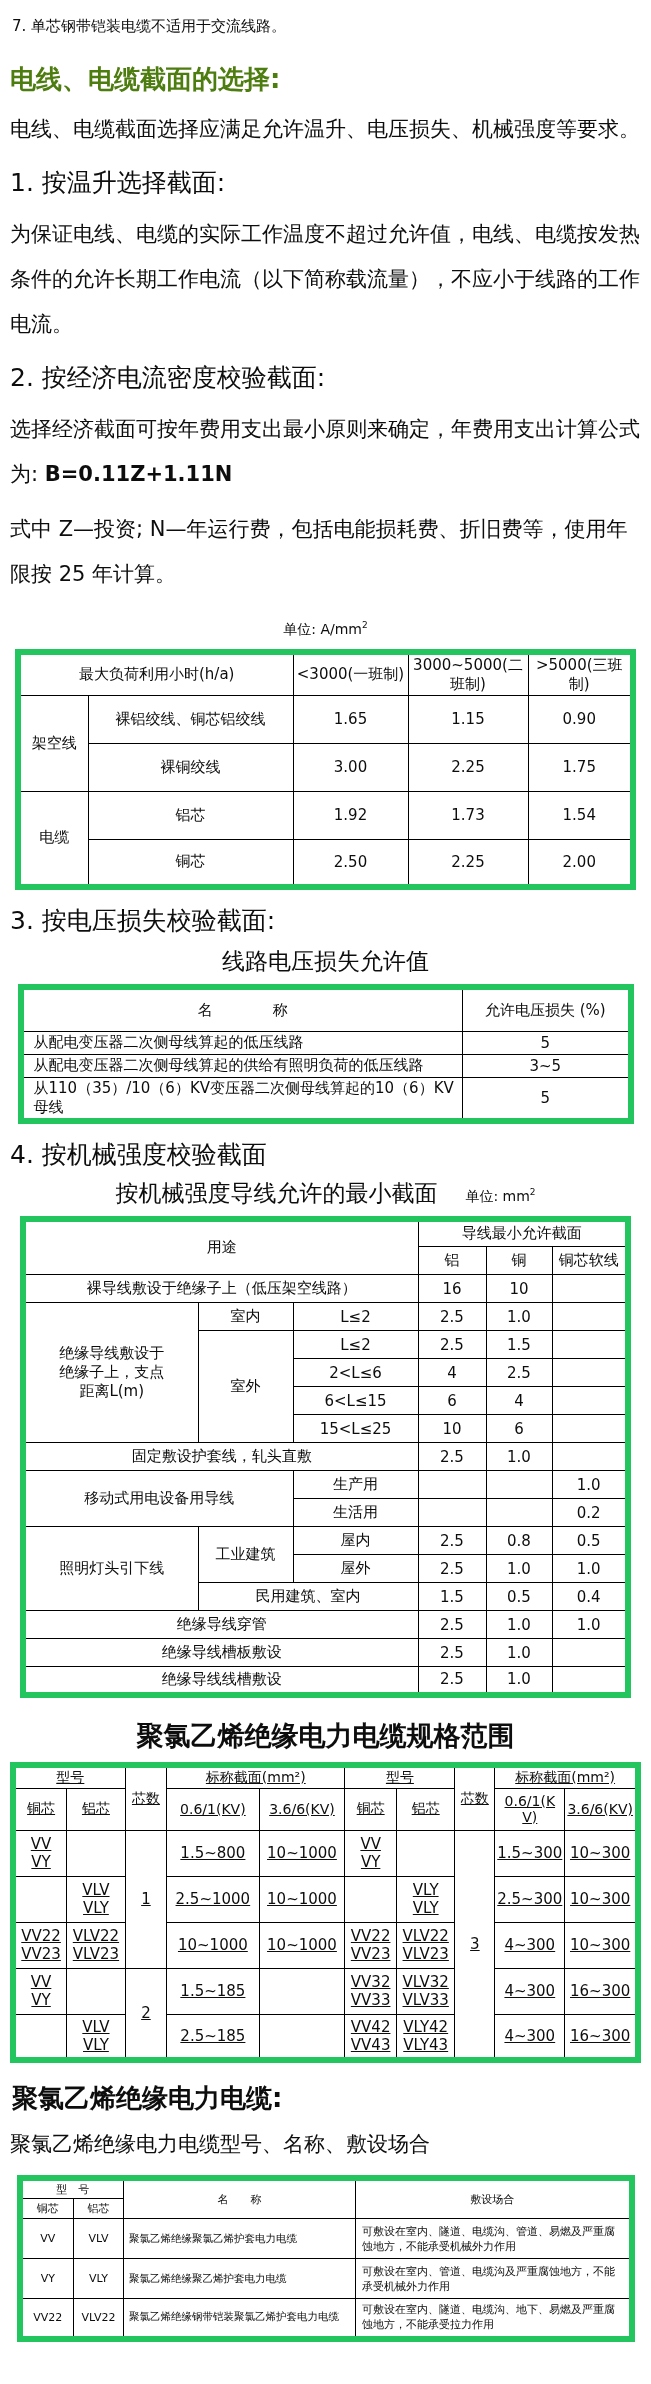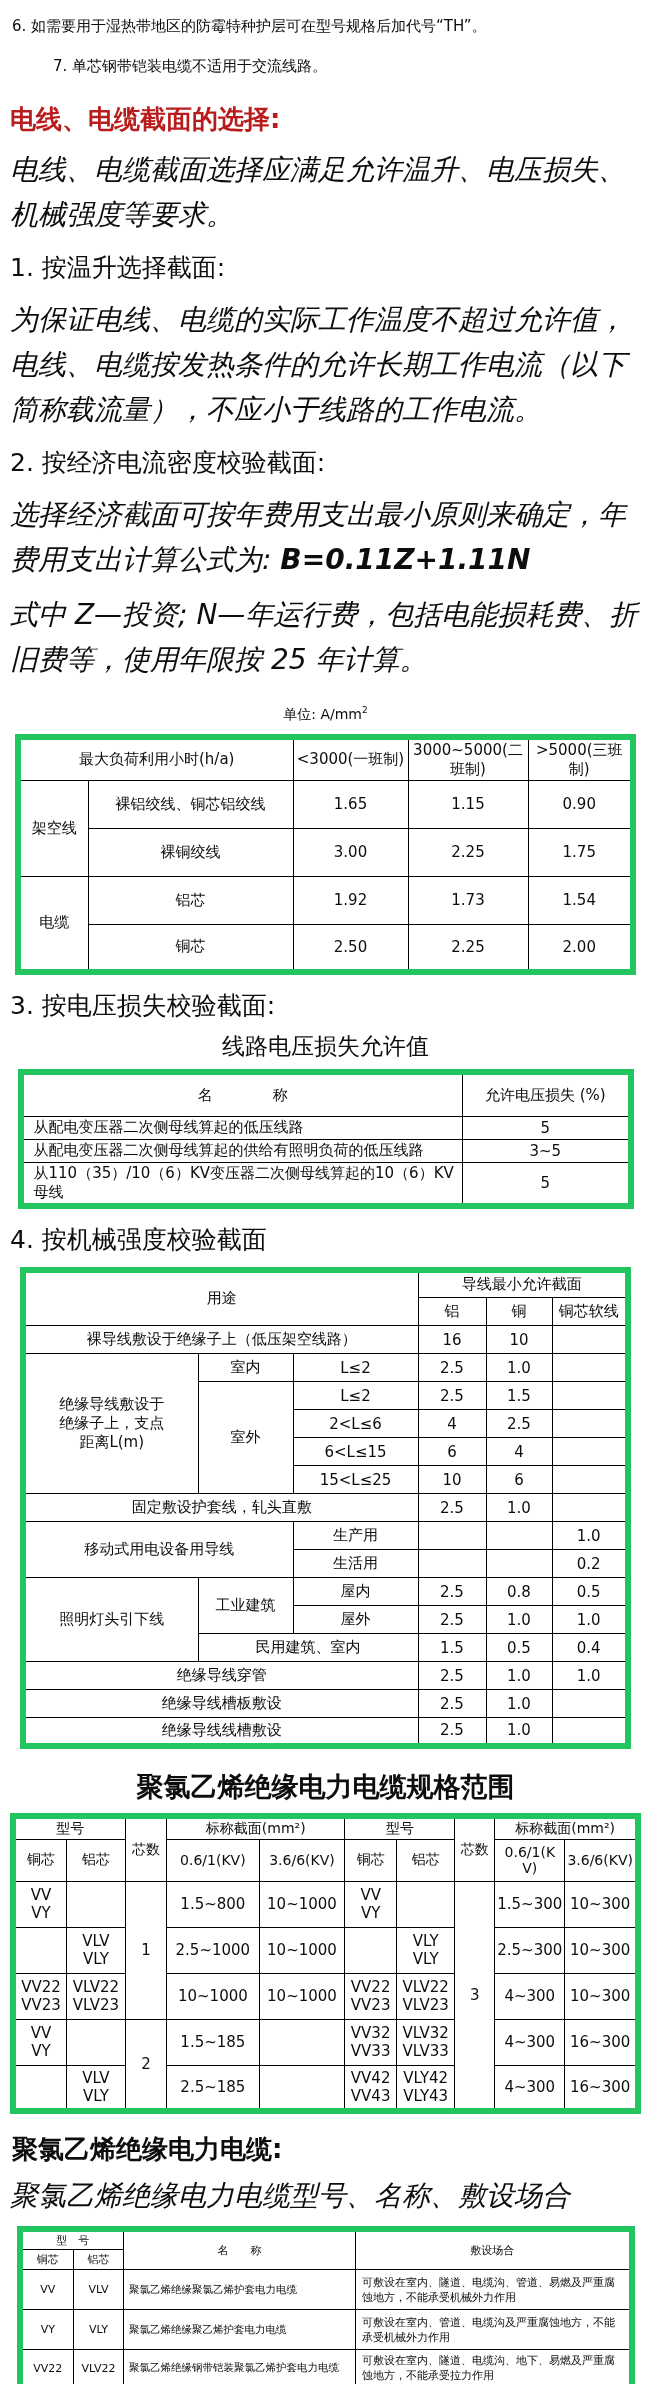--- a/index.html
+++ b/index.html
@@ -7,21 +7,21 @@
         font-family:"DejaVu Sans","Liberation Sans",sans-serif;
         overflow:hidden;}
   .content{padding:6px 10px 10px 10px;}
 
   .note{font-size:15px;line-height:20px;margin:10px 0 0 2px;}
   .note + .note{margin-top:20px;margin-left:43px;}
 
   .h-blue{font-size:26px;font-weight:bold;margin:26px 0 4px 0;}
   .h-black{font-size:26px;font-weight:bold;margin:18px 0 4px 0;}
 
-  .big{font-size:28px;line-height:45px;margin:10px 0 0 0;font-style:italic;}
+  .big{font-size:21px;line-height:45px;margin:10px 0 0 0;}
   .num-h{font-size:25px;line-height:38px;margin:12px 0 0 0;}
   .formula{font-weight:bold;}
 
   .caption-row{display:flex;justify-content:center;align-items:flex-end;
                gap:28px;margin:16px 0 6px 0;}
   .caption{font-size:23px;line-height:30px;}
   .caption-bold{font-size:27px;font-weight:bold;text-align:center;margin:20px 0 6px 0;}
   .unit{font-size:14px;line-height:24px;text-align:center;}
   .unit sup{font-size:9px;}
 
@@ -32,40 +32,39 @@
 
   .t1 td{font-size:15px;height:48px;}
   .t1 tr.hd td{height:36px;}
 
   .t2 td{font-size:15px;height:23px;}
   .t2 tr.hd td{height:44px;}
   .t2 td.nm{text-align:left;padding-left:10px;}
 
   .t3 td{font-size:15px;height:28px;}
 
-  .t4 td{font-size:15px;}
+  .t4 td{font-size:15px;text-decoration:underline;}
   .t4 tr.hd1 td{height:22px;font-size:14px;}
   .t4 tr.hd2 td{height:42px;font-size:14px;}
   .t4 tr.d td{height:46px;}
 
   .t5 td{font-size:11px;height:20px;}
   .t5 tr.d td{height:40px;}
   .t5 td.nm{text-align:left;padding-left:5px;font-size:10.5px;white-space:nowrap;overflow:hidden;}
   .t5 td.pl{text-align:left;padding-left:6px;padding-right:8px;line-height:15px;}
 </style>
 </head>
 <body>
 
 <div class="page">
 <div class="content">
 
-  <div class="note">6. 如需要用于湿热带地区的防霉特种护层可在型号规格后加代号“TH”。</div>
   <div class="note">7. 单芯钢带铠装电缆不适用于交流线路。</div>
 
-  <div class="h-blue" style="color:#b91c1c;">电线、电缆截面的选择:</div>
+  <div class="h-blue" style="color:#4d7c0f;">电线、电缆截面的选择:</div>
 
   <div class="big">电线、电缆截面选择应满足允许温升、电压损失、机械强度等要求。</div>
 
   <div class="num-h">1. 按温升选择截面:</div>
   <div class="big">为保证电线、电缆的实际工作温度不超过允许值，电线、电缆按发热条件的允许长期工作电流（以下简称载流量），不应小于线路的工作电流。</div>
 
   <div class="num-h">2. 按经济电流密度校验截面:</div>
   <div class="big"><span>选择经济截面可按年费用支出最小原则来确定，年费用支出计算公式为: </span><span class="formula">B=0.11Z+1.11N</span></div>
   <div class="big">式中 Z—投资; N—年运行费，包括电能损耗费、折旧费等，使用年限按 25 年计算。</div>
 
@@ -141,20 +140,24 @@
       <td>3~5</td>
     </tr>
     <tr>
       <td class="nm">从110（35）/10（6）KV变压器二次侧母线算起的10（6）KV母线</td>
       <td>5</td>
     </tr>
   </tbody>
       </table>
 
   <div class="num-h">4. 按机械强度校验截面</div>
+  <div class="caption-row" style="margin-top:4px;">
+    <span class="caption">按机械强度导线允许的最小截面</span>
+    <span class="unit"><span>单位: mm</span><sup>2</sup></span>
+  </div>
 
   <table class="t3">
     <colgroup>
           <col style="width:175px">
           <col style="width:95px">
           <col style="width:125px">
           <col style="width:68px">
           <col style="width:66px">
           <col style="width:76px">
         </colgroup>

